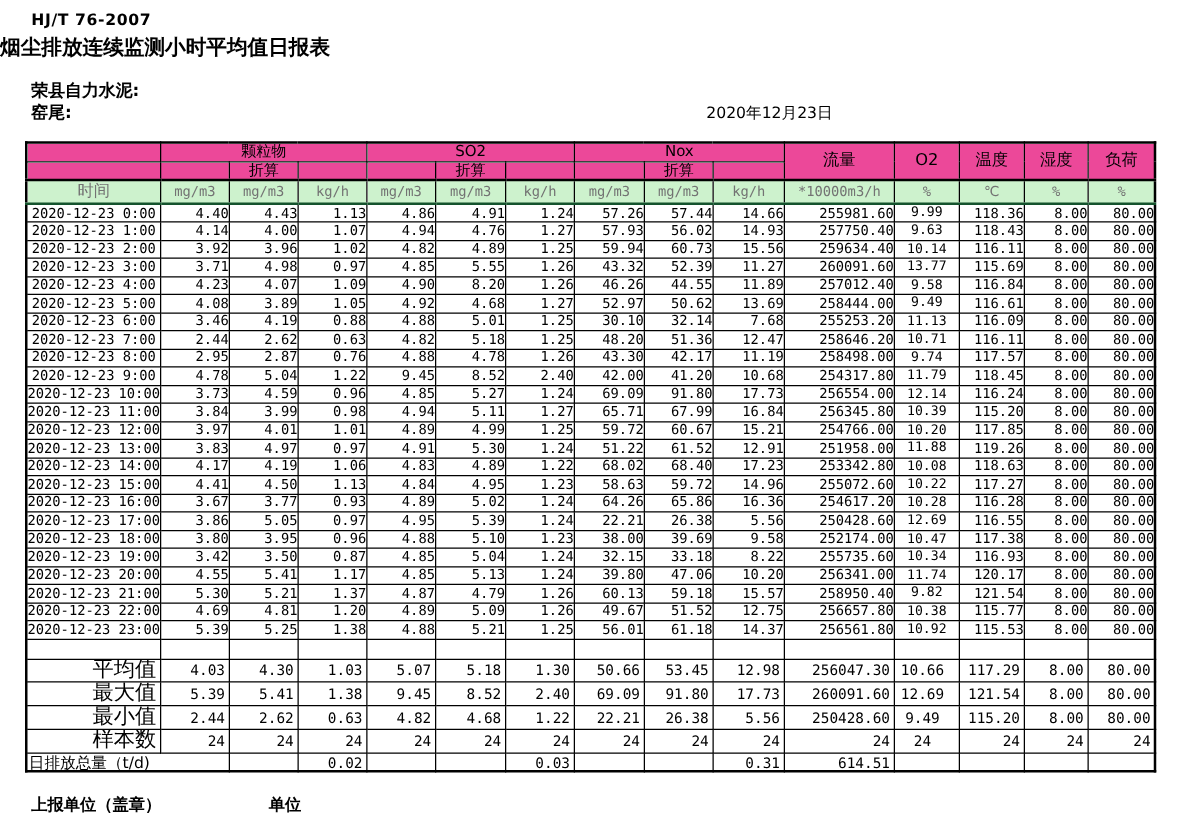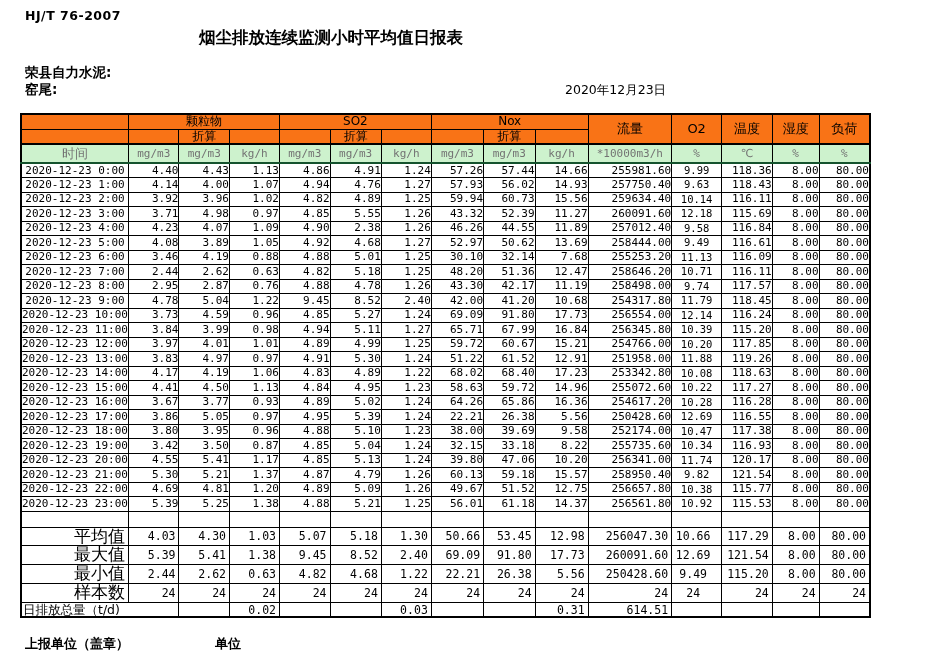--- a/index.html
+++ b/index.html
@@ -1,28 +1,28 @@
 <!DOCTYPE html>
 <html><head>
 <meta charset="utf-8">
 <style>
   html,body{margin:0;padding:0;background:#fff;}
-  .page{position:relative;width:871px;height:654px;background:#fff;overflow:hidden;
+  .page{position:relative;width:942px;height:654px;background:#fff;overflow:hidden;
         font-family:"DejaVu Sans",sans-serif;color:#000;}
   .std{position:absolute;left:25px;top:8px;font-size:12.5px;font-weight:bold;letter-spacing:.5px;}
-  .title{position:absolute;left:0;top:27px;width:662px;text-align:center;font-size:16.5px;font-weight:bold;}
+  .title{position:absolute;left:0;top:27px;width:662px;text-align:left;font-size:16.5px;font-weight:bold;}
   .company{position:absolute;left:25px;top:64px;font-size:13.5px;font-weight:bold;}
   .location{position:absolute;left:25px;top:81px;font-size:13.5px;font-weight:bold;}
   .date{position:absolute;left:565px;top:82px;font-size:12.5px;}
 
   table.report{position:absolute;left:20px;top:113px;border-collapse:collapse;table-layout:fixed;
         border:2px solid #000;}
   table.report th,table.report td{border:1px solid #000;overflow:hidden;white-space:nowrap;
         padding:0;line-height:1.05;}
-  thead th{font-weight:normal;font-size:12px;text-align:center;background:#f97316;}
+  thead th{font-weight:normal;font-size:12px;text-align:center;background:#ec4899;}
   tr.h1{height:15px;}
   tr.h2{height:15px;}
   tr.h1 th.single{font-size:13px;}
   tr.h3 th{height:17px;background:#cdf2cd;color:#737373;font-size:11px;
         border-top:2px solid #000;border-bottom:2px solid #14532d;
         font-family:"DejaVu Sans Mono","DejaVu Sans",monospace;}
   tr.h3 th.time-h{font-size:13px;font-family:"DejaVu Sans",sans-serif;}
 
   tbody tr.data{height:14.5px;}
   td.time{font-family:"DejaVu Sans Mono",monospace;font-size:11px;text-align:center;}
@@ -172,32 +172,32 @@
           <td class="val v0">3.71</td>
           <td class="val v1">4.98</td>
           <td class="val v2">0.97</td>
           <td class="val v3">4.85</td>
           <td class="val v4">5.55</td>
           <td class="val v5">1.26</td>
           <td class="val v6">43.32</td>
           <td class="val v7">52.39</td>
           <td class="val v8">11.27</td>
           <td class="val v9">260091.60</td>
-          <td class="val v10">12.18</td>
+          <td class="val v10">13.77</td>
           <td class="val v11">115.69</td>
           <td class="val v12">8.00</td>
           <td class="val v13">80.00</td>
         </tr>
         <tr class="data">
           <td class="time">2020-12-23 4:00</td>
           <td class="val v0">4.23</td>
           <td class="val v1">4.07</td>
           <td class="val v2">1.09</td>
           <td class="val v3">4.90</td>
-          <td class="val v4">2.38</td>
+          <td class="val v4">8.20</td>
           <td class="val v5">1.26</td>
           <td class="val v6">46.26</td>
           <td class="val v7">44.55</td>
           <td class="val v8">11.89</td>
           <td class="val v9">257012.40</td>
           <td class="val v10">9.58</td>
           <td class="val v11">116.84</td>
           <td class="val v12">8.00</td>
           <td class="val v13">80.00</td>
         </tr>

